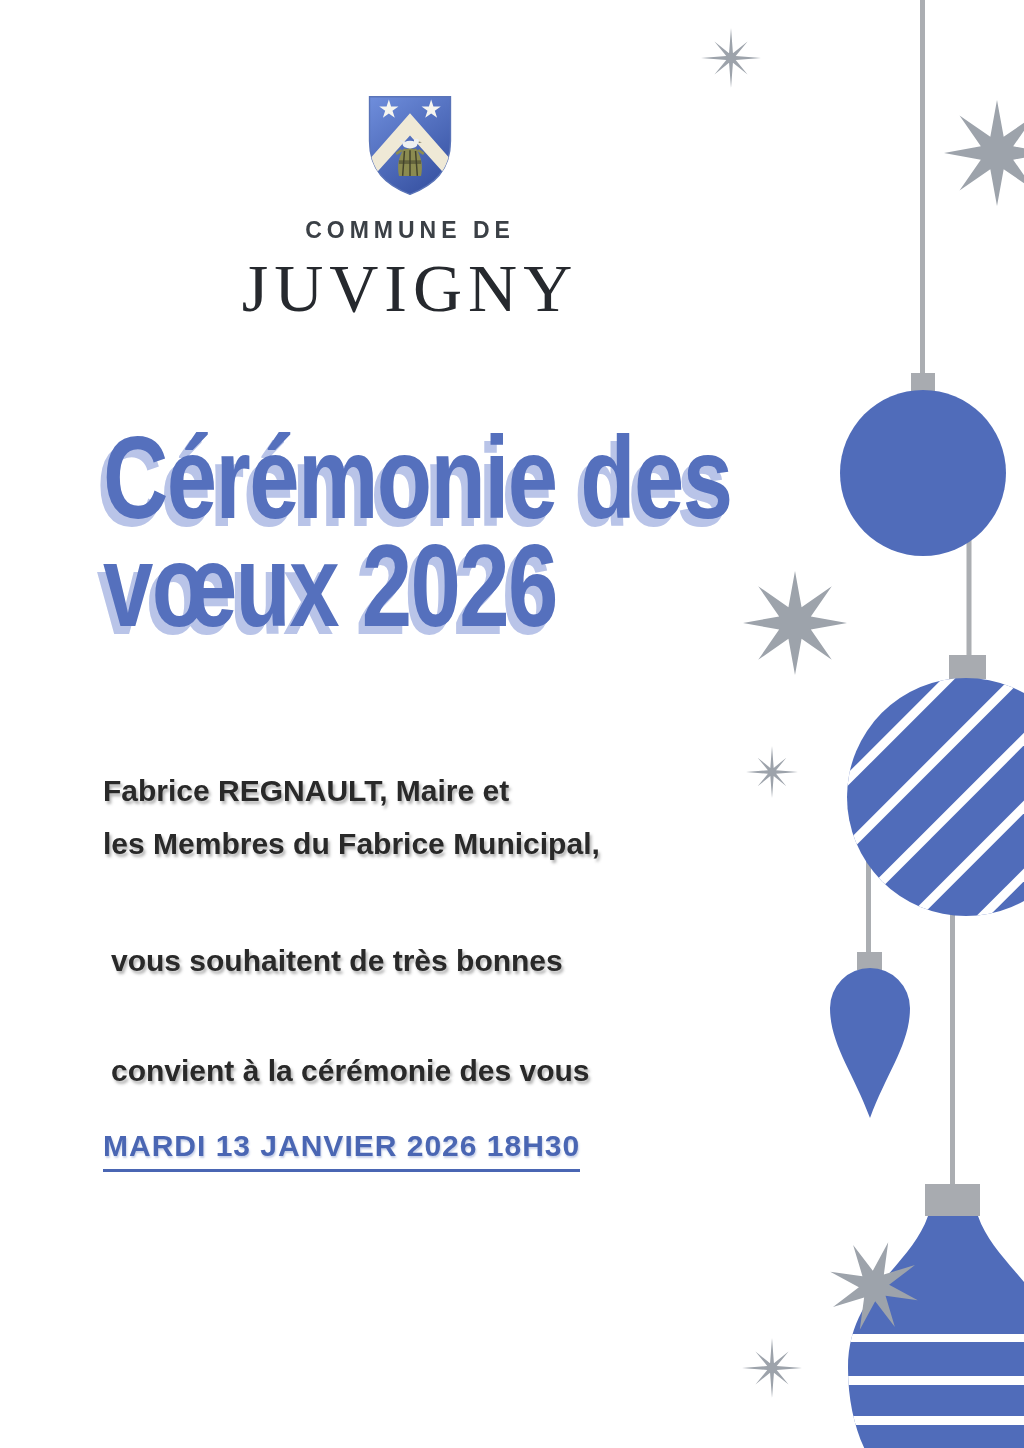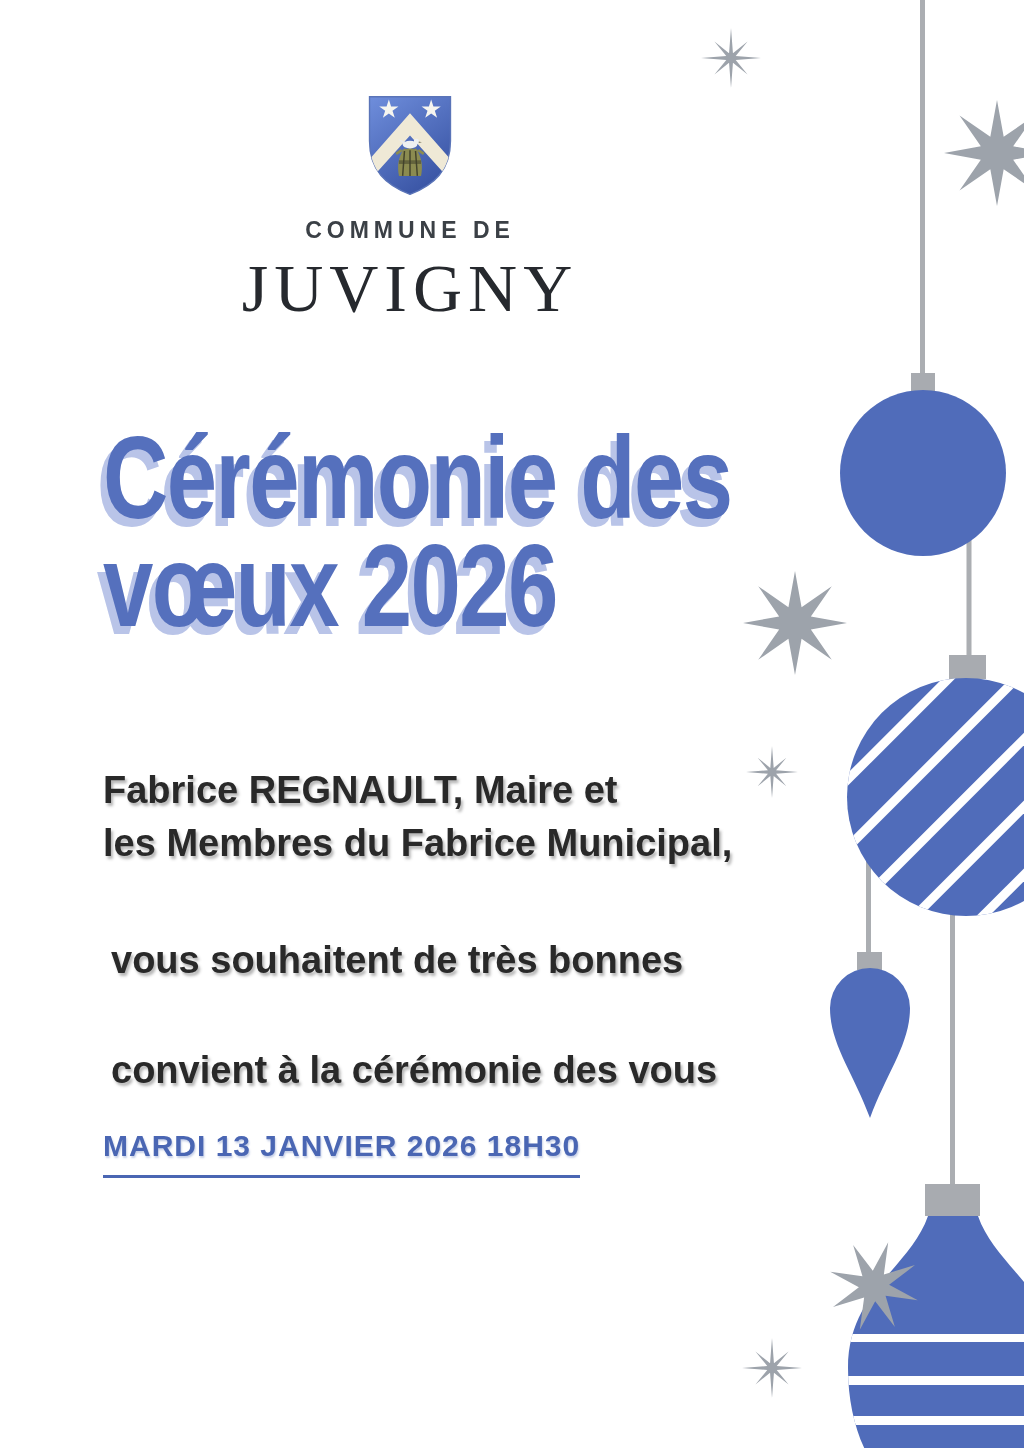--- a/index.html
+++ b/index.html
@@ -27,38 +27,38 @@
   .title{
     position:absolute;top:424px;left:103px;width:800px;
     font-size:116px;font-weight:bold;line-height:108px;letter-spacing:-2px;
     color:var(--title-blue,#5570bd);
     text-shadow:-8px 8px 0 var(--title-shadow,#b9c4e8);
     transform:scaleX(0.78);transform-origin:left top;white-space:nowrap;
   }
   
   .intro,.message{
     position:absolute;left:103px;width:720px;
-    font-size:38px;font-weight:bold;line-height:53px;
+    font-size:30px;font-weight:bold;line-height:53px;
     color:var(--text-dark,#292929);
     text-shadow:2px 3px 3px rgba(60,60,60,.38);
     white-space:nowrap;
   }
   .intro{top:764px;}
   .message{top:925px;line-height:55px;}
   
   .event{
     position:absolute;left:103px;top:1122px;width:720px;
     font-size:30px;font-weight:bold;letter-spacing:1px;line-height:47px;
     color:var(--event-blue,#4a66b3);
     text-shadow:1px 2px 2px rgba(74,102,179,.30);
     white-space:nowrap;
   }
   .event .datetime span{
     border-bottom:3px solid var(--event-blue,#4a66b3);
-    padding-bottom:13px;
+    padding-bottom:7px;
   }
 </style>
 </head>
 <body>
 
 <div class="page">
 
   <svg class="ornaments" width="1024" height="1448" viewBox="0 0 1024 1448" aria-hidden="true">
 
     <line x1="922.5" y1="0" x2="922.5" y2="380" stroke="var(--string-gray)" stroke-width="5"></line>

